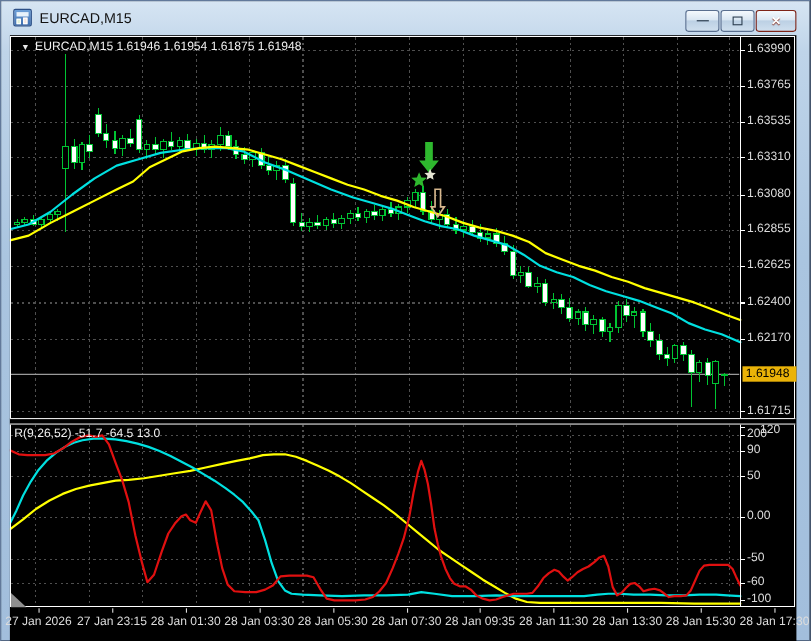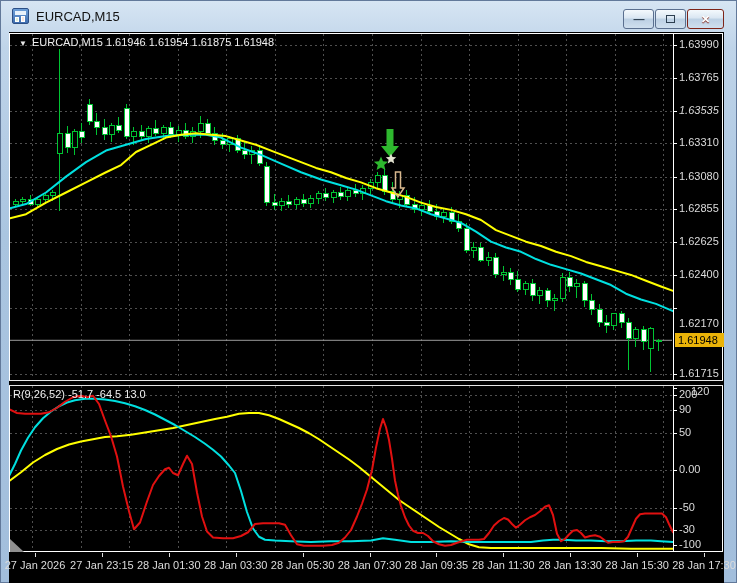--- a/index.html
+++ b/index.html
@@ -504,35 +504,35 @@
     <div class="pane-divider"></div>
 
     <div class="ind-header">R(9,26,52) -51.7 -64.5 13.0</div>
 
     <div class="price-tag">1.61948</div>
 
     <div id="price-scale"></div>
     <div id="time-scale"></div>
   <div class="axlabel" style="left: 670px; top: 6px;">1.63990</div>
       <div class="axlabel" style="left: 670px; top: 38.538px;">1.63765</div>
-      <div class="axlabel" style="left: 670px; top: 71.799px; font-style: italic;">1.63535</div>
+      <div class="axlabel" style="left: 670px; top: 71.799px;">1.63535</div>
       <div class="axlabel" style="left: 670px; top: 104.337px;">1.63310</div>
       <div class="axlabel" style="left: 670px; top: 137.598px;">1.63080</div>
       <div class="axlabel" style="left: 670px; top: 170.136px;">1.62855</div>
       <div class="axlabel" style="left: 670px; top: 203.397px;">1.62625</div>
       <div class="axlabel" style="left: 670px; top: 235.935px;">1.62400</div>
-      <div class="axlabel" style="left: 670px; top: 269.196px; margin-top: 16px;">1.62170</div>
+      <div class="axlabel" style="left: 670px; top: 269.196px;">1.62170</div>
       <div class="axlabel" style="left: 670px; top: 334.995px;">1.61715</div>
       <div class="axlabel" style="left: 682px; top: 353px;">120</div>
       <div class="axlabel" style="left: 670px; top: 356px;">200</div>
       <div class="axlabel" style="left: 670px; top: 371px;">90</div>
       <div class="axlabel" style="left: 670px; top: 393.5px;">50</div>
       <div class="axlabel" style="left: 670px; top: 431px;">0.00</div>
       <div class="axlabel" style="left: 670px; top: 468.5px;">-50</div>
-      <div class="axlabel" style="left: 670px; top: 491px;">-30</div>
+      <div class="axlabel" style="left: 670px; top: 491px;">-60</div>
       <div class="axlabel" style="left: 670px; top: 506px;">-100</div>
       <div class="time-label" style="left: -14px; top: 527px;">27 Jan 2026</div>
       <div style="position: absolute; left: 26px; top: 521px; width: 1px; height: 4px; background: rgb(220, 220, 220);"></div>
       <div class="time-label" style="left: 52.9px; top: 527px;">27 Jan 23:15</div>
       <div style="position: absolute; left: 92.9px; top: 521px; width: 1px; height: 4px; background: rgb(220, 220, 220);"></div>
       <div class="time-label" style="left: 119.8px; top: 527px;">28 Jan 01:30</div>
       <div style="position: absolute; left: 159.8px; top: 521px; width: 1px; height: 4px; background: rgb(220, 220, 220);"></div>
       <div class="time-label" style="left: 186.7px; top: 527px;">28 Jan 03:30</div>
       <div style="position: absolute; left: 226.7px; top: 521px; width: 1px; height: 4px; background: rgb(220, 220, 220);"></div>
       <div class="time-label" style="left: 253.6px; top: 527px;">28 Jan 05:30</div>

